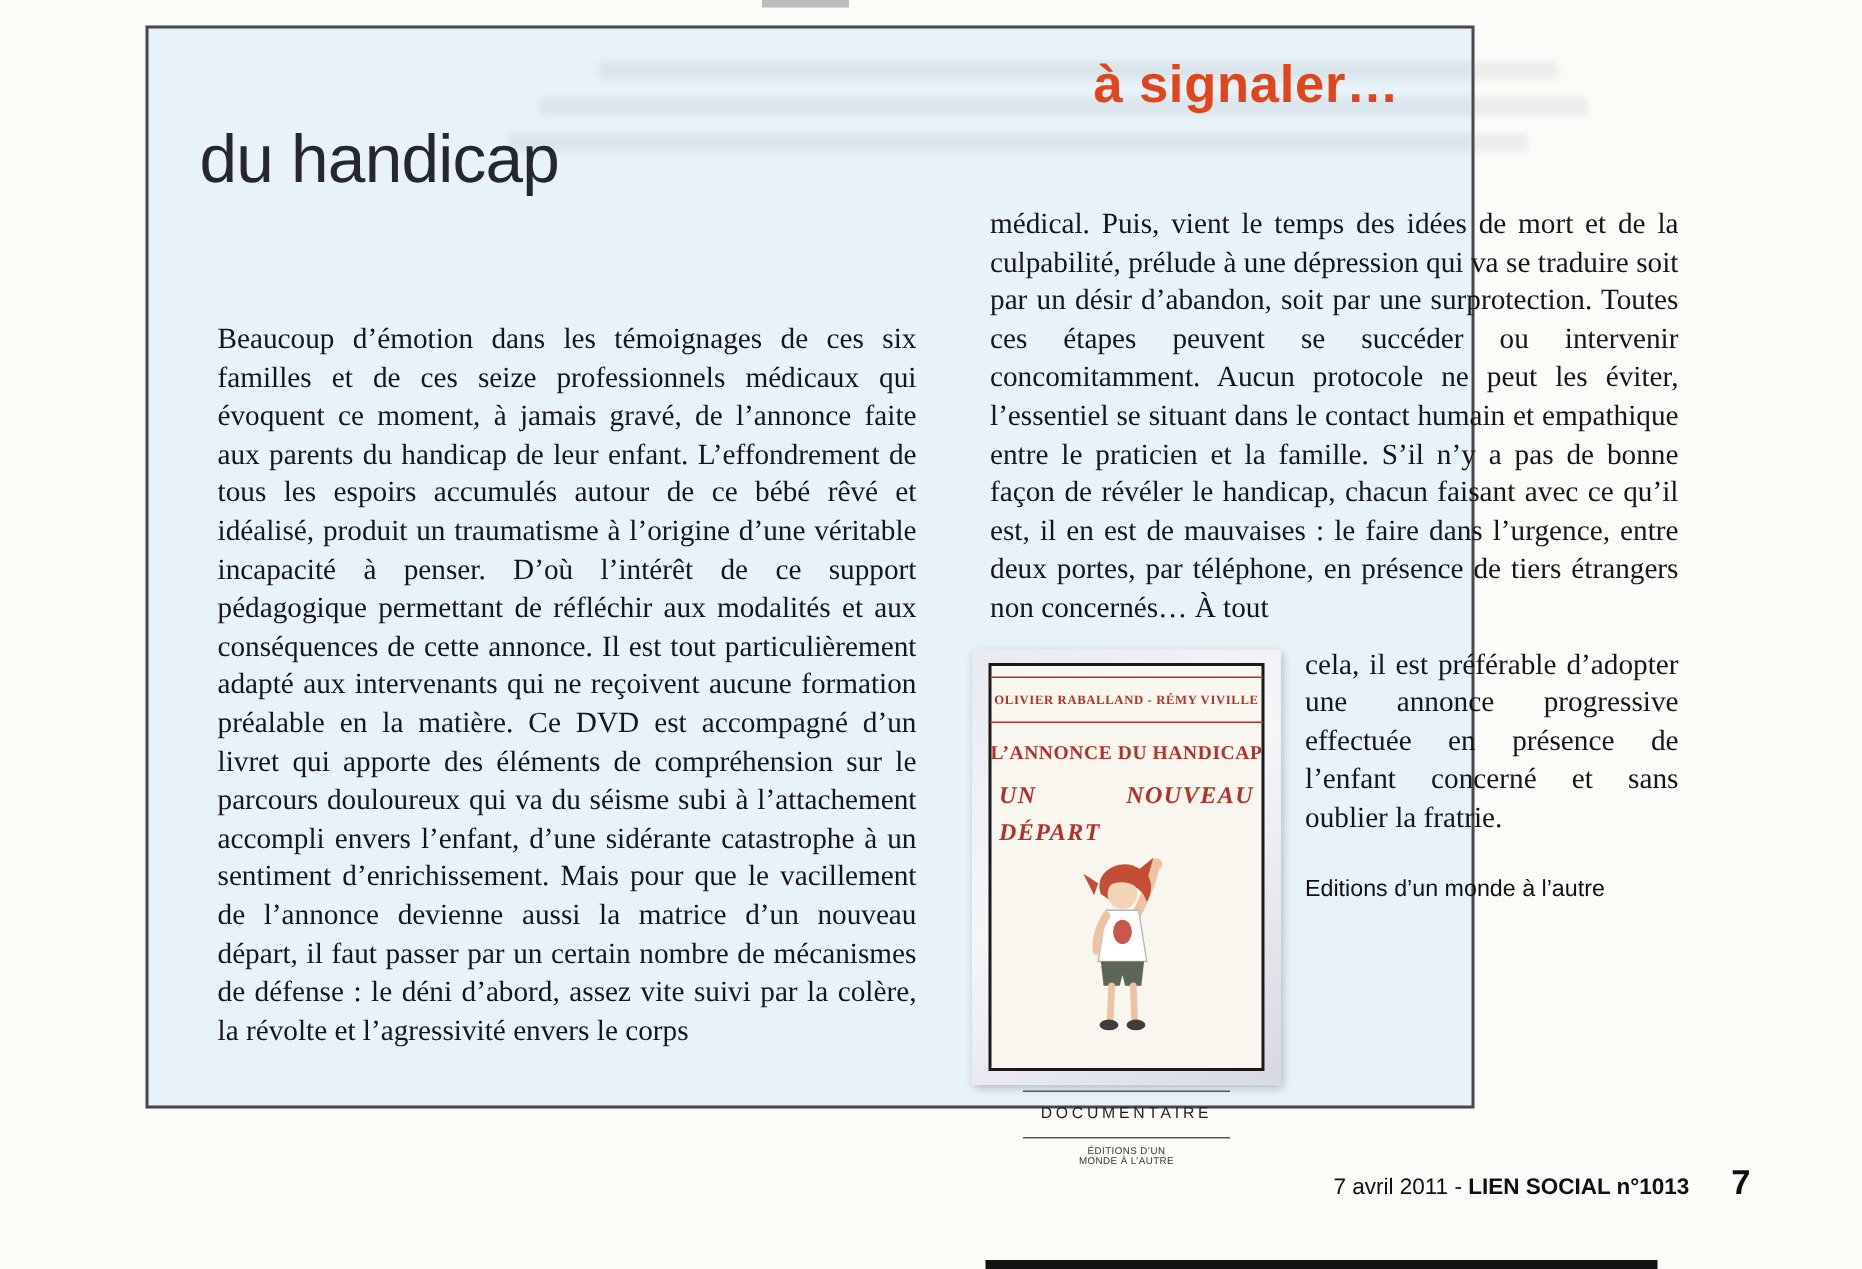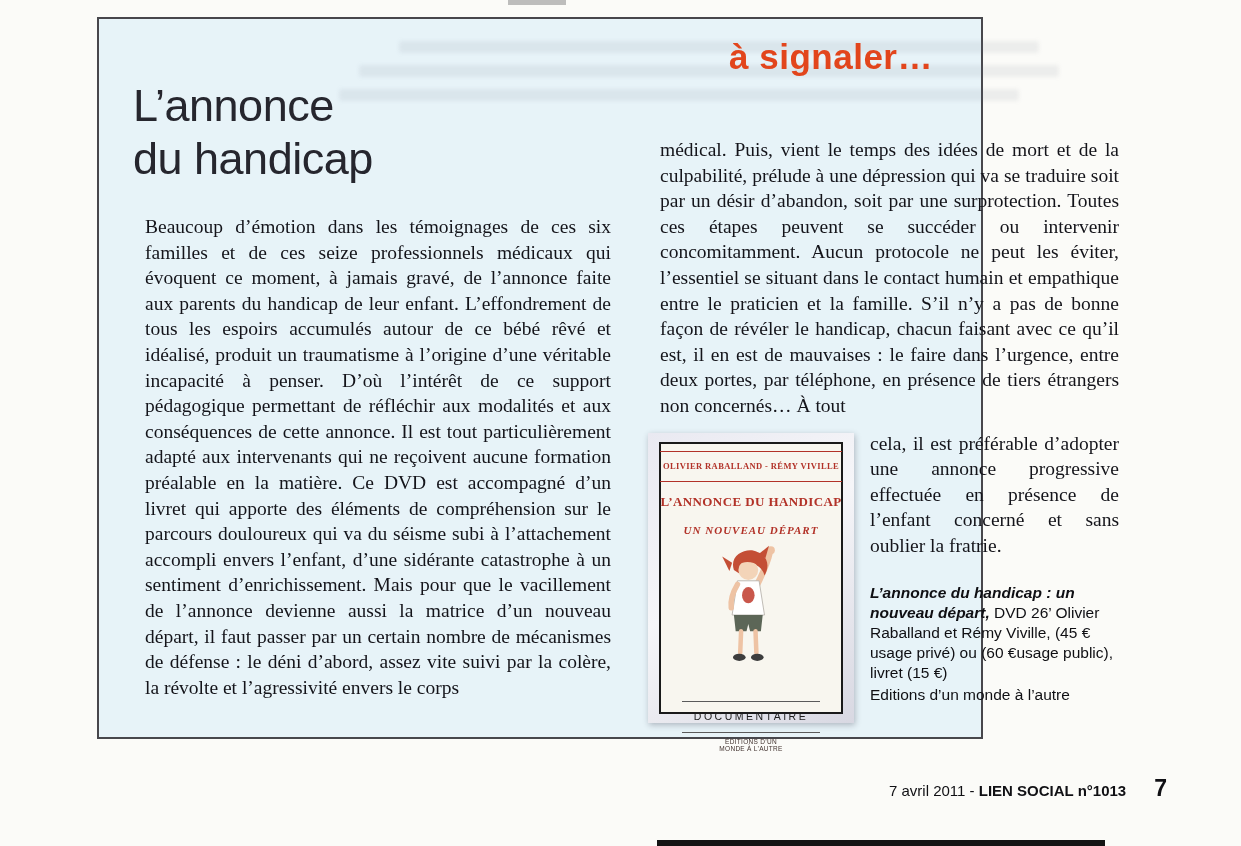--- a/index.html
+++ b/index.html
@@ -56,21 +56,21 @@
   .dvd-authors{
     font-size:8.5px;font-weight:bold;color:#b23228;letter-spacing:.4px;
     border-top:1px solid #b23228;border-bottom:1px solid #b23228;
     padding:2px 3px;white-space:nowrap;
   }
   .dvd-title{
     margin-top:7px;font-size:13px;font-weight:bold;color:#b23228;
     letter-spacing:.4px;white-space:nowrap;
   }
   .dvd-subtitle{
-    margin-top:3px;font-size:11px;font-weight:bold;font-style:italic;
+    margin-top:3px;font-size:16px;font-weight:bold;font-style:italic;
     color:#b23228;letter-spacing:1px;
   }
   .dvd-art{flex:1;display:flex;align-items:center;justify-content:center;width:100%;}
   .dvd-genre{
     font-family:"Liberation Sans", sans-serif;
     font-size:10.5px;letter-spacing:2.5px;color:#1d1d1d;
     border-top:1px solid #5a5a5a;border-bottom:1px solid #5a5a5a;
     padding:2px 12px;margin-bottom:5px;white-space:nowrap;margin-top:32px;
   }
   .dvd-publisher{
@@ -105,21 +105,20 @@
 
 <div class="panel">
 
   <div class="bleed b1"></div>
   <div class="bleed b2"></div>
   <div class="bleed b3"></div>
 
   <div class="section-label">à signaler…</div>
 
   <div class="article-title">
-    <div>L’annonce</div>
     <div>du handicap</div>
   </div>
 
   <div class="col col-left">
     <p>Beaucoup d’émotion dans les témoignages de ces six familles et de ces seize professionnels médicaux qui évoquent ce moment, à jamais gravé, de l’annonce faite aux parents du handicap de leur enfant. L’effondrement de tous les espoirs accumulés autour de ce bébé rêvé et idéalisé, produit un traumatisme à l’origine d’une véritable incapacité à penser. D’où l’intérêt de ce support pédagogique permettant de réfléchir aux modalités et aux conséquences de cette annonce. Il est tout particulièrement adapté aux intervenants qui ne reçoivent aucune formation préalable en la matière. Ce DVD est accompagné d’un livret qui apporte des éléments de compréhension sur le parcours douloureux qui va du séisme subi à l’attachement accompli envers l’enfant, d’une sidérante catastrophe à un sentiment d’enrichissement. Mais pour que le vacillement de l’annonce devienne aussi la matrice d’un nouveau départ, il faut passer par un certain nombre de mécanismes de défense : le déni d’abord, assez vite suivi par la colère, la révolte et l’agressivité envers le corps</p>
   </div>
 
   <div class="col col-right">
     <p>médical. Puis, vient le temps des idées de mort et de la culpabilité, prélude à une dépression qui va se traduire soit par un désir d’abandon, soit par une surprotection. Toutes ces étapes peuvent se succéder ou intervenir concomitamment. Aucun protocole ne peut les éviter, l’essentiel se situant dans le contact humain et empathique entre le praticien et la famille. S’il n’y a pas de bonne façon de révéler le handicap, chacun faisant avec ce qu’il est, il en est de mauvaises : le faire dans l’urgence, entre deux portes, par téléphone, en présence de tiers étrangers non concernés… À tout</p>
 
@@ -150,24 +149,20 @@
             </svg>
           </div>
           <div class="dvd-genre">DOCUMENTAIRE</div>
           <div class="dvd-publisher">Éditions d’un monde à l’autre</div>
         </div>
       </div>
 
       <p class="wrap-para">cela, il est préférable d’adopter une annonce progressive effectuée en présence de l’enfant concerné et sans oublier la fratrie.</p>
 
       <div class="caption">
-        <p style="margin:0">
-          <span class="lead">L’annonce du handicap : un nouveau départ,</span>
-          <span>DVD 26’ Olivier Raballand et Rémy Viville, (45 € usage privé) ou (60 €usage public), livret (15 €)</span>
-        </p>
         <div class="cap-line">Editions d’un monde à l’autre</div>
       </div>
 
     </div>
   </div>
 
 </div>
 
 <div class="footer">
   <div class="footer-line">

